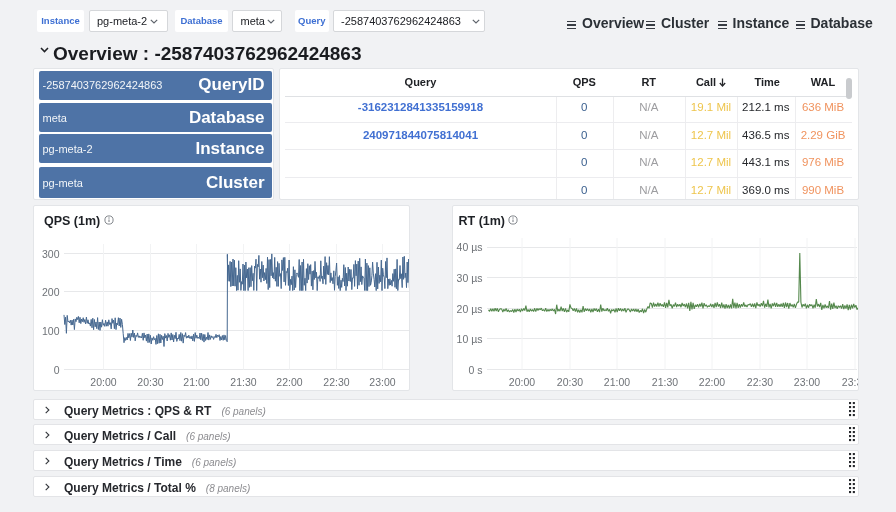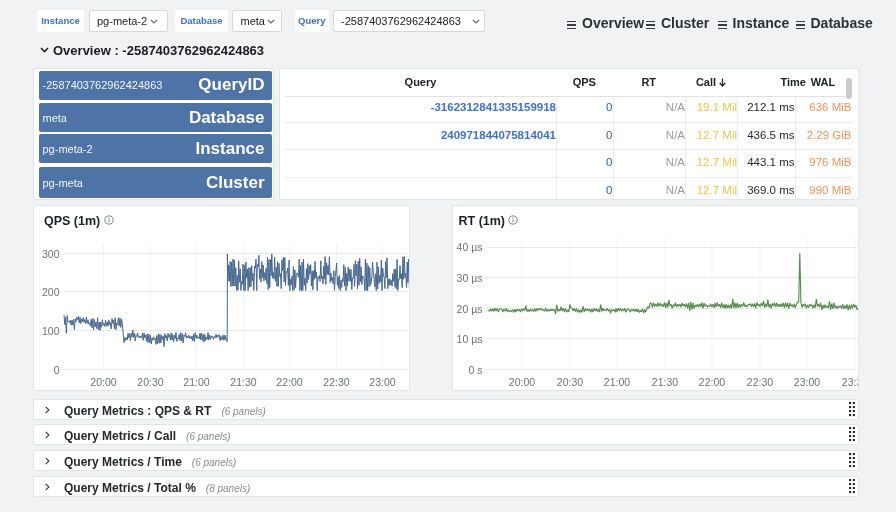--- a/index.html
+++ b/index.html
@@ -12,21 +12,21 @@
 .ham:after{content:"";position:absolute;left:0;right:0;top:2.3px;height:1.5px;background:#383d44}
 .srow{position:absolute;left:33px;width:825.5px;height:21px;background:#fff;border:1px solid #e3e4e7;border-radius:2px;line-height:19px;white-space:nowrap}
 .srow .tt{font-size:12px;font-weight:bold;color:#26282d;margin-left:30px}
 .srow .pp{font-size:10px;font-style:italic;color:#8c8c90;margin-left:10px}
 .srow .chev{position:absolute;left:10.5px;top:6px}
 .srow .hnd{position:absolute;right:3px;top:2px}
 .blue{position:absolute;left:4.5px;width:233px;background:#4e73a6;border-radius:2px;color:#fff}
 .blue .v{position:absolute;left:4px;top:50%;transform:translateY(-50%);font-size:11px;color:#f2f5f8}
 .blue .l{position:absolute;right:7px;top:50%;transform:translateY(-50%);font-size:17px;font-weight:bold}
 .th{position:absolute;top:0;height:28px;line-height:27px;text-align:center;font-size:11px;font-weight:bold;color:#202226}
-.td{position:absolute;height:27.5px;line-height:27.5px;text-align:right;font-size:11.5px}
+.td{position:absolute;height:27.5px;line-height:27.5px;text-align:center;font-size:11.5px}
 .ctitle{position:absolute;top:7.5px;font-size:12.5px;font-weight:bold;color:#1e2126}
 .al{font-size:10.5px;fill:#6e7277}
 svg{display:block}
 </style></head><body>
 
 <div class="vlabel" style="left:37px;width:47px">Instance</div>
 <div class="vsel" style="left:89px;width:79px"><span style="margin-left:7px">pg-meta-2</span><svg style="left:60px" width="8" height="5" viewBox="0 0 8 5">
       <polyline points="0.8,0.8 4,4 7.2,0.8" fill="none" stroke="#5f646c" stroke-width="1.2"></polyline>
     </svg></div>
 <div class="vlabel" style="left:175px;width:53px">Database</div>
@@ -39,21 +39,21 @@
     </svg></div>
 
 <div class="nav" style="left:567px"><span class="ham"></span>Overview</div>
 <div class="nav" style="left:646px"><span class="ham"></span>Cluster</div>
 <div class="nav" style="left:717.5px"><span class="ham"></span>Instance</div>
 <div class="nav" style="left:795.5px"><span class="ham"></span>Database</div>
 
 <svg class="abs" style="left:40px;top:47px" width="9" height="6" viewBox="0 0 9 6">
     <polyline points="1,1 4.5,4.6 8,1" fill="none" stroke="#1f2125" stroke-width="1.5"></polyline>
   </svg>
-<div class="abs" style="left:53px;top:43px;font-size:13px;font-weight:bold;color:#1a1c20">Overview : -2587403762962424863</div>
+<div class="abs" style="left:53px;top:43px;font-size:19px;font-weight:bold;color:#1a1c20">Overview : -2587403762962424863</div>
 
 <div class="panel" style="left:33px;top:67.5px;width:241px;height:132px">
   <div class="blue" style="top:2.2px;height:29px">
       <span class="v">-2587403762962424863</span>
       <span class="l">QueryID</span>
     </div>
   <div class="blue" style="top:34.8px;height:29px">
       <span class="v">meta</span>
       <span class="l">Database</span>
     </div>
@@ -68,21 +68,21 @@
 </div>
 
 <div class="panel" style="left:278.5px;top:67.5px;width:580px;height:132px;overflow:hidden">
 <div class="th" style="left:5.5px;width:271.0px">Query</div>
     <div class="th" style="left:276.5px;width:56.5px">QPS</div>
     <div class="th" style="left:333.0px;width:72.5px">RT</div>
     <div class="th" style="left:405.5px;width:52.0px">Call&nbsp;<svg style="display:inline;vertical-align:-1px" width="7" height="9" viewBox="0 0 7 9">
         <line x1="3.5" y1="0.5" x2="3.5" y2="7.5" stroke="#26282c" stroke-width="1.3"></line>
         <polyline points="0.8,5 3.5,8 6.2,5" fill="none" stroke="#26282c" stroke-width="1.3"></polyline>
       </svg></div>
-    <div class="th" style="left:485px;width:57.5px">Time</div>
+    <div class="th" style="left:459px;width:57.5px">Time</div>
     <div class="th" style="left:515.0px;width:57.0px">WAL</div>
     <div class="abs" style="left:276.5px;top:27px;width:1px;height:103px;background:#ededef"></div>
     <div class="abs" style="left:333.0px;top:27px;width:1px;height:103px;background:#ededef"></div>
     <div class="abs" style="left:405.5px;top:27px;width:1px;height:103px;background:#ededef"></div>
     <div class="abs" style="left:457.5px;top:27px;width:1px;height:103px;background:#ededef"></div>
     <div class="abs" style="left:515.0px;top:27px;width:1px;height:103px;background:#ededef"></div>
     <div class="abs" style="left:5.5px;top:27px;width:566.5px;height:1px;background:#dfe1e4"></div>
     <div class="abs" style="left:5.5px;top:53px;width:566.5px;height:1px;background:#ececef"></div>
     <div class="abs" style="left:5.5px;top:80.5px;width:566.5px;height:1px;background:#ececef"></div>
     <div class="abs" style="left:5.5px;top:108px;width:566.5px;height:1px;background:#ececef"></div>

